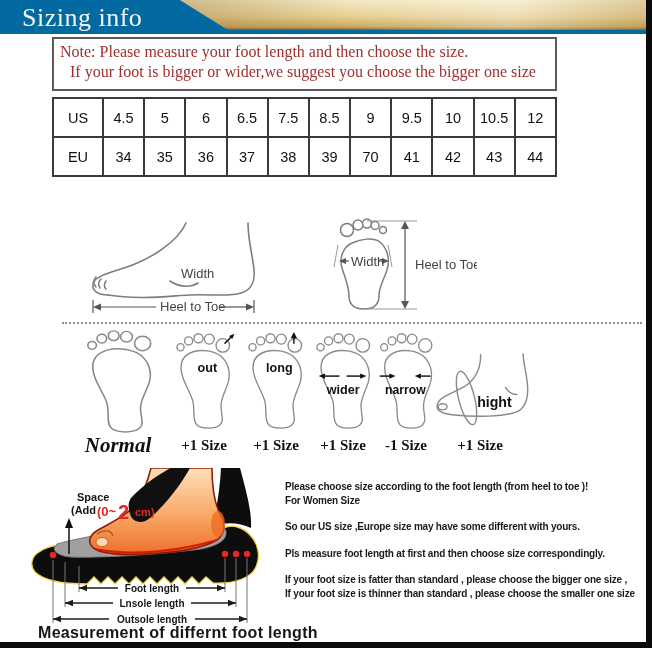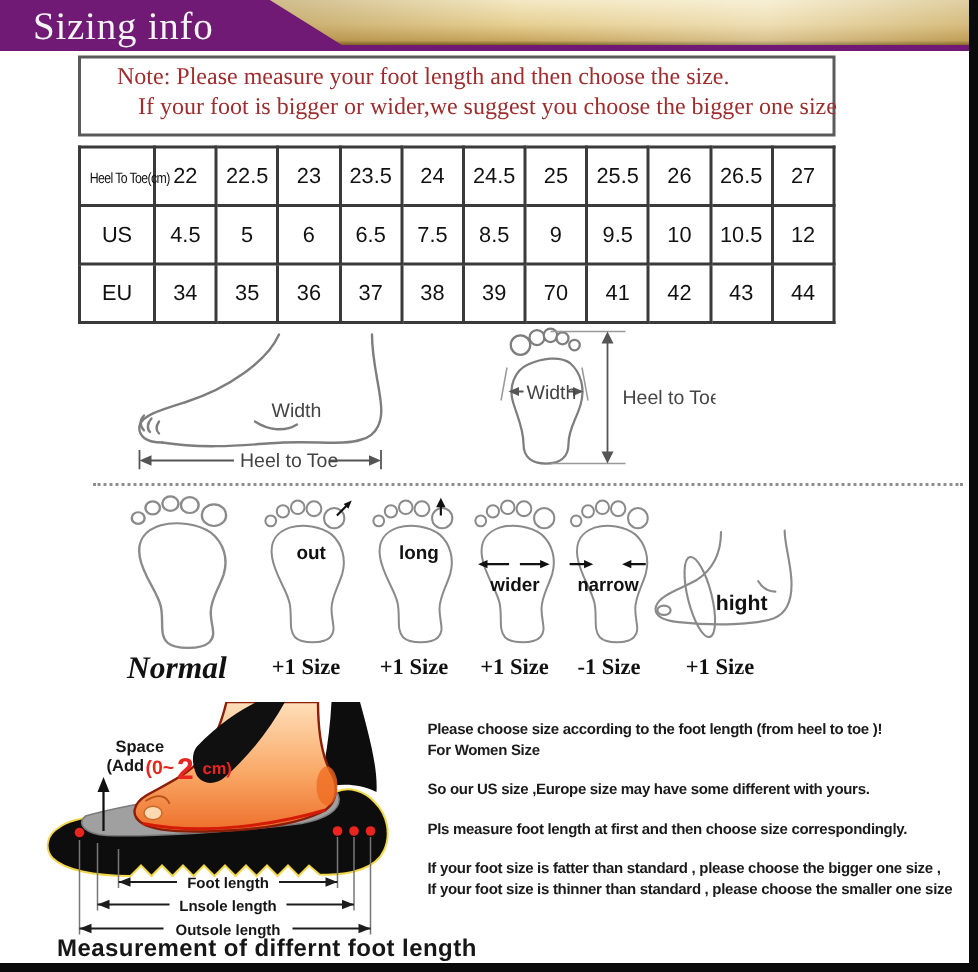--- a/index.html
+++ b/index.html
@@ -1,34 +1,34 @@
 <!DOCTYPE html>
 <html><head>
 <meta charset="utf-8">
 <style>
   html,body{margin:0;padding:0;background:#fff;}
   #frame{position:relative;width:652px;height:648px;background:#fff;overflow:hidden;
          font-family:"Liberation Sans",sans-serif;}
   svg{font-family:"Liberation Sans",sans-serif;}
 
   
-  .header{position:absolute;left:0;top:0;width:652px;height:34px;background:#701a75;}
+  .header{position:absolute;left:0;top:0;width:652px;height:34px;background:#0369a1;}
   .title{position:absolute;left:22px;top:3px;color:#f4f4f4;font-family:"Liberation Serif",serif;
          font-size:26px;letter-spacing:0.5px;}
   .ribbon{position:absolute;left:180px;top:0;width:472px;height:30px;
           clip-path:polygon(0 0,100% 0,100% 100%,48px 100%);
           background-image:
             linear-gradient(to right, rgba(140,105,40,.35), rgba(255,255,255,0) 35%, rgba(255,255,255,.30) 70%, rgba(160,125,55,.25)),
             linear-gradient(to bottom, #f4e9c4 0%, #e6cf92 55%, #c9a75f 90%, #77601f 100%);}
 
   
   .note-box{position:absolute;left:52px;top:37px;width:505px;height:54px;border:2px solid #5a5a5a;
             color:#9e2d2e;font-family:"Liberation Serif",serif;font-size:16px;box-sizing:border-box;}
-  .note-line1{padding:4px 0 0 24px;white-space:nowrap;}
-  .note-line2{padding:2px 0 0 38px;white-space:nowrap;}
+  .note-line1{padding:4px 0 0 6px;white-space:nowrap;}
+  .note-line2{padding:2px 0 0 16px;white-space:nowrap;}
 
   
   .size-table{position:absolute;left:52px;top:97px;width:505px;border-collapse:collapse;table-layout:fixed;}
   .size-table td{border:2px solid #3a3a3a;text-align:center;vertical-align:middle;color:#111;
                  font-size:14.5px;padding:0;}
   .size-table tr{height:39px;}
   .lab-sm{display:inline-block;font-size:10px;letter-spacing:-0.5px;white-space:nowrap;
           transform:scaleX(.82);transform-origin:center;}
   .lab-big{font-size:21px;}
 
@@ -85,34 +85,20 @@
         <col>
         <col>
         <col>
         <col>
         <col>
         <col>
         <col>
         <col>
       </colgroup>
     <tbody>
-    <tr>
-      <td><span class="lab-sm">Heel To Toe(cm)</span></td>
-      <td>22</td>
-      <td>22.5</td>
-      <td>23</td>
-      <td>23.5</td>
-      <td>24</td>
-      <td>24.5</td>
-      <td>25</td>
-      <td>25.5</td>
-      <td>26</td>
-      <td>26.5</td>
-      <td>27</td>
-    </tr>
     <tr>
       <td class="lab-big">US</td>
       <td>4.5</td>
       <td>5</td>
       <td>6</td>
       <td>6.5</td>
       <td>7.5</td>
       <td>8.5</td>
       <td>9</td>
       <td>9.5</td>

